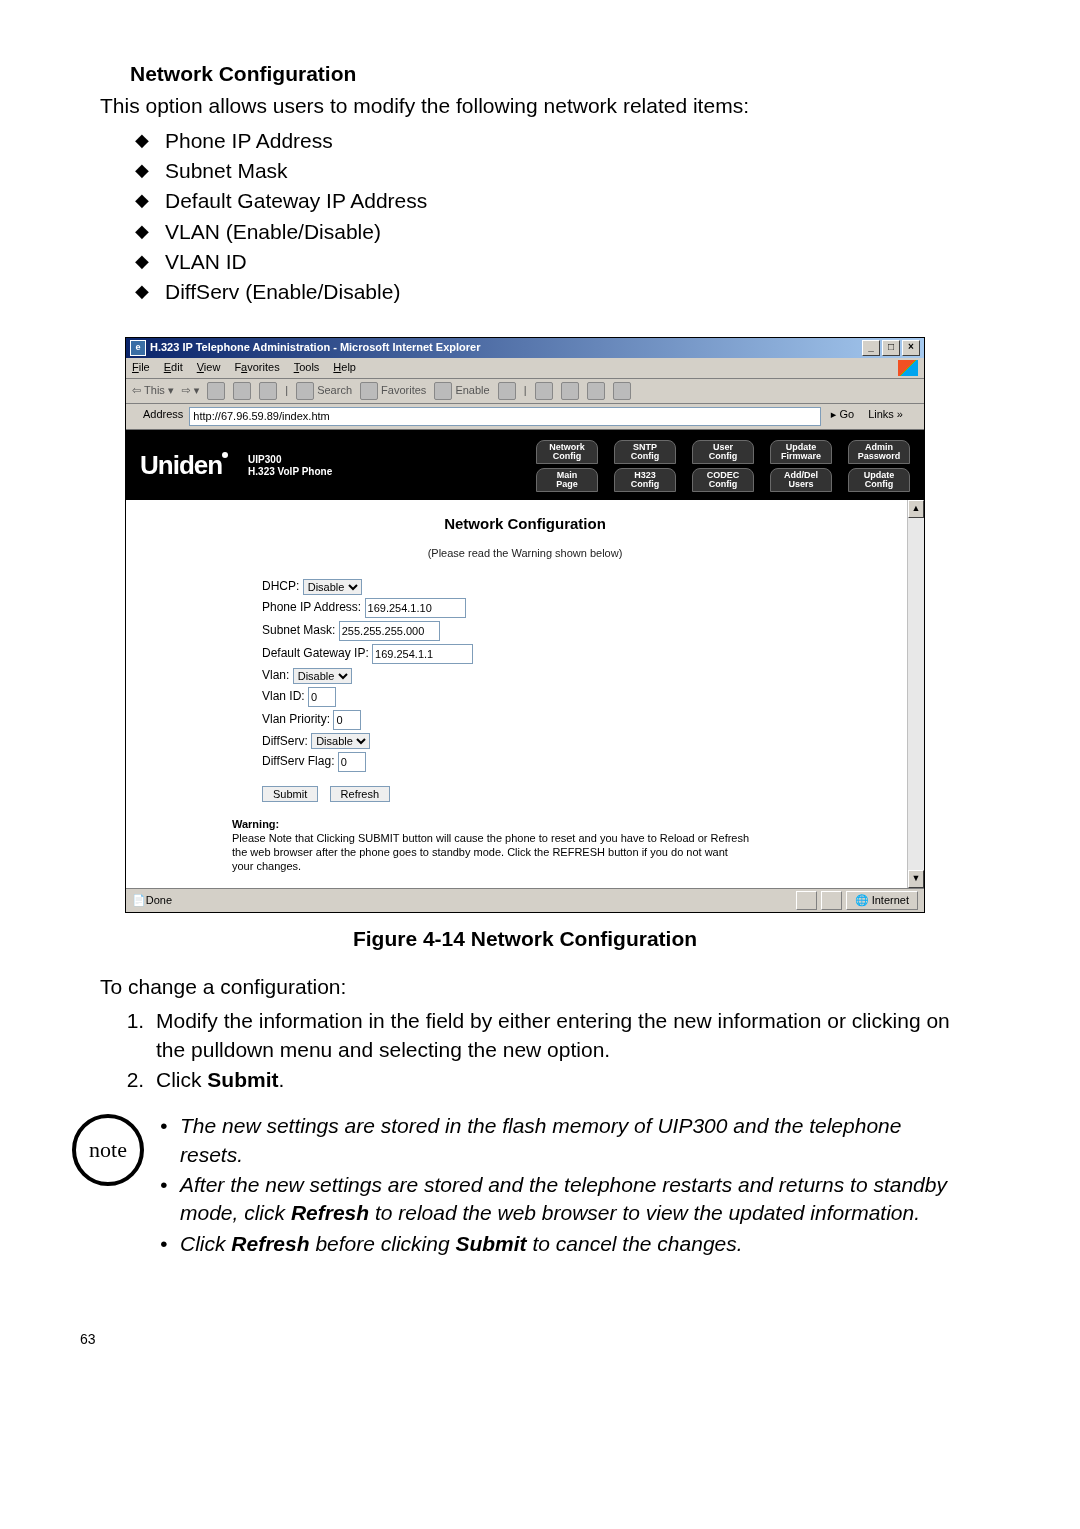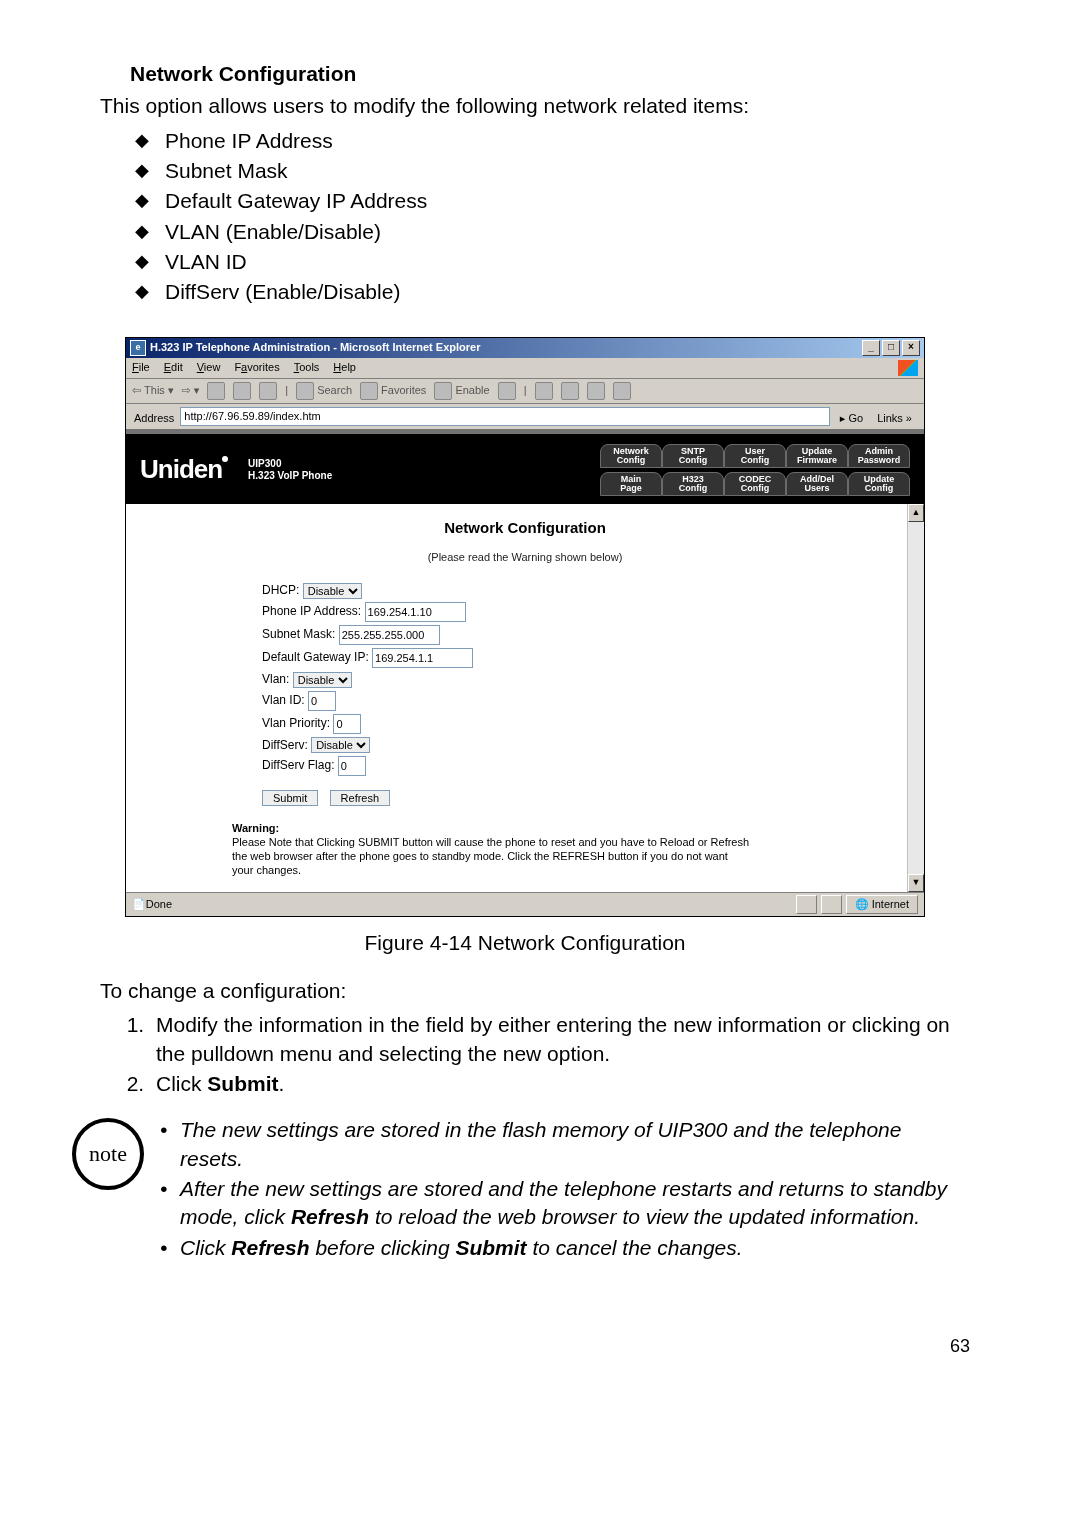--- a/index.html
+++ b/index.html
@@ -99,24 +99,24 @@
     gap: 8px;
     color: #555;
   }
   .toolbar .tb-icon {
     width: 16px; height: 16px;
     background: #bbb;
     border: 1px solid #888;
     border-radius: 2px;
   }
   .addressbar {
-    padding: 3px 8px;
-    border-bottom: 5px solid #737373;
+    padding: 3px 17px;
+    border-bottom: 1px solid #737373;
     display: flex;
-    align-items: flex-end;
+    align-items: flex-start;
     gap: 6px;
   }
   .addressbar input {
     flex: 1;
     font-size: 11px;
     height: 17px;
     border: 1px solid #7f9db9;
     padding: 0 3px;
   }
   .go-btn, .links-btn {
@@ -145,21 +145,21 @@
   .brand .dot {
     display:inline-block; width:6px; height:6px; background:#fff; border-radius:50%;
     vertical-align: top; margin-top:4px;
   }
   .brand-sub {
     font-size: 10px;
     line-height: 1.2;
     font-weight: bold;
   }
   .tabstack { margin-left:auto; display:flex; flex-direction:column; gap:4px; }
-  .tabrow { display:flex; gap:0; justify-content:flex-end; }
+  .tabrow { display:flex; gap:16px; justify-content:flex-end; }
   .tab {
     background: #333;
     border: 1px solid #6a6a6a;
     color: #fff;
     font-size: 9px;
     padding: 2px 6px;
     border-radius: 8px 8px 0 0;
     font-weight: bold;
     line-height: 1;
     text-align:center;
@@ -220,37 +220,37 @@
     border-top:1px solid #808080; font-size:11px; background:#d4d0c8;
   }
   .statusbar .pane {
     border:1px solid #808080; border-top-color:#fff; border-left-color:#fff;
     padding:1px 8px; margin-left:4px;
   }
   .statusbar .done { flex:1; }
 
   .figure-caption {
     text-align:center;
-    font-weight:normal;
+    font-weight:bold;
     margin: 12px 0 20px;
   }
   .para { margin: 0 0 6px 20px; }
   ol.steps { margin: 0 0 16px 48px; padding-left: 22px; }
   ol.steps li { margin: 2px 0; padding-left: 6px; }
   .note-row { display:flex; align-items:flex-start; gap:16px; margin-left: -8px; }
   .note-badge {
     flex:0 0 64px; height:64px; border:4px solid #000; border-radius:50%;
     display:flex; align-items:center; justify-content:center;
     font-family:"Times New Roman",serif; font-size:22px;
     margin-top:4px;
   }
   ul.note-list { list-style:none; margin:0; padding:0; font-style:italic; }
   ul.note-list li { position:relative; padding-left:20px; margin:2px 0; }
   ul.note-list li::before { content:"•"; position:absolute; left:0; top:0; }
-  .page-num { text-align:right; margin-top:70px; font-size:18px; }
+  .page-num { text-align:left; margin-top:70px; font-size:14px; }
 </style>
 </head>
 <body>
 
 <div class="section-title">Network Configuration</div>
 <div class="intro">This option allows users to modify the following network related items:</div>
 
 <ul class="diamond">
   <li>Phone IP Address</li>
   <li>Subnet Mask</li>

